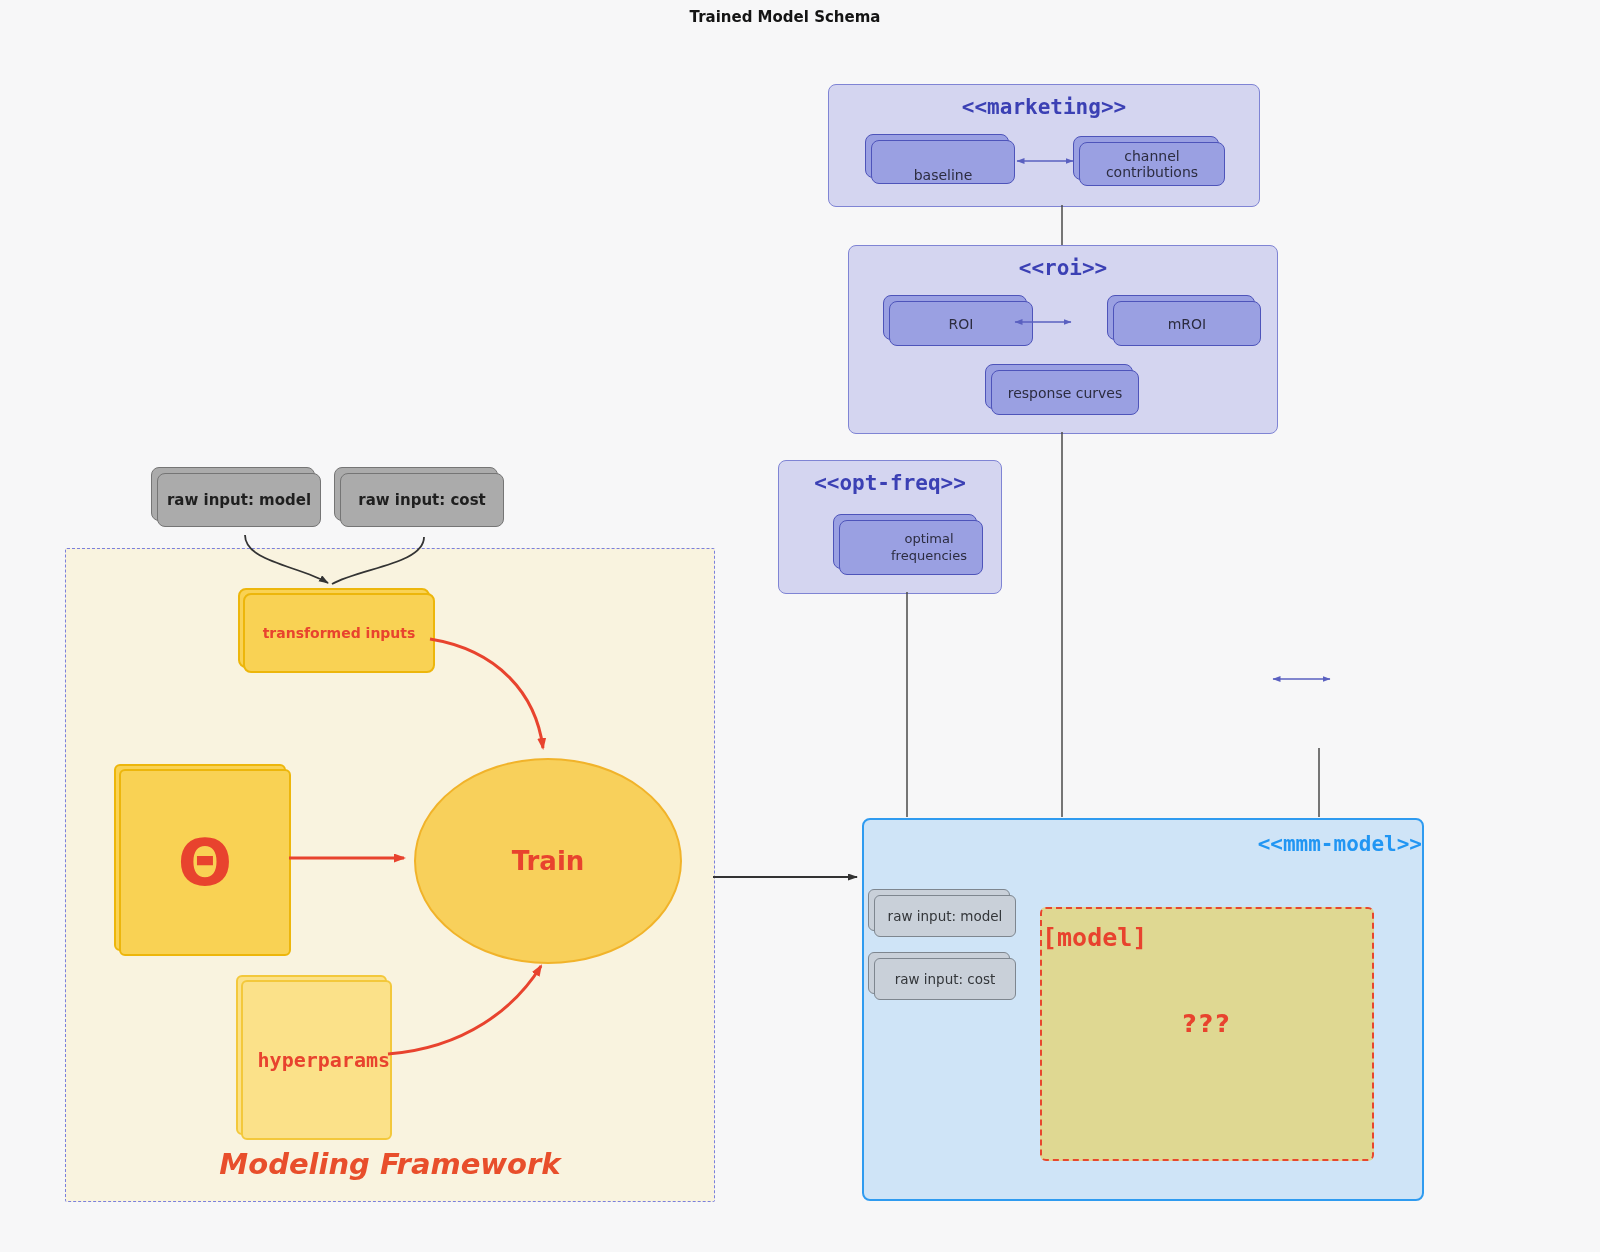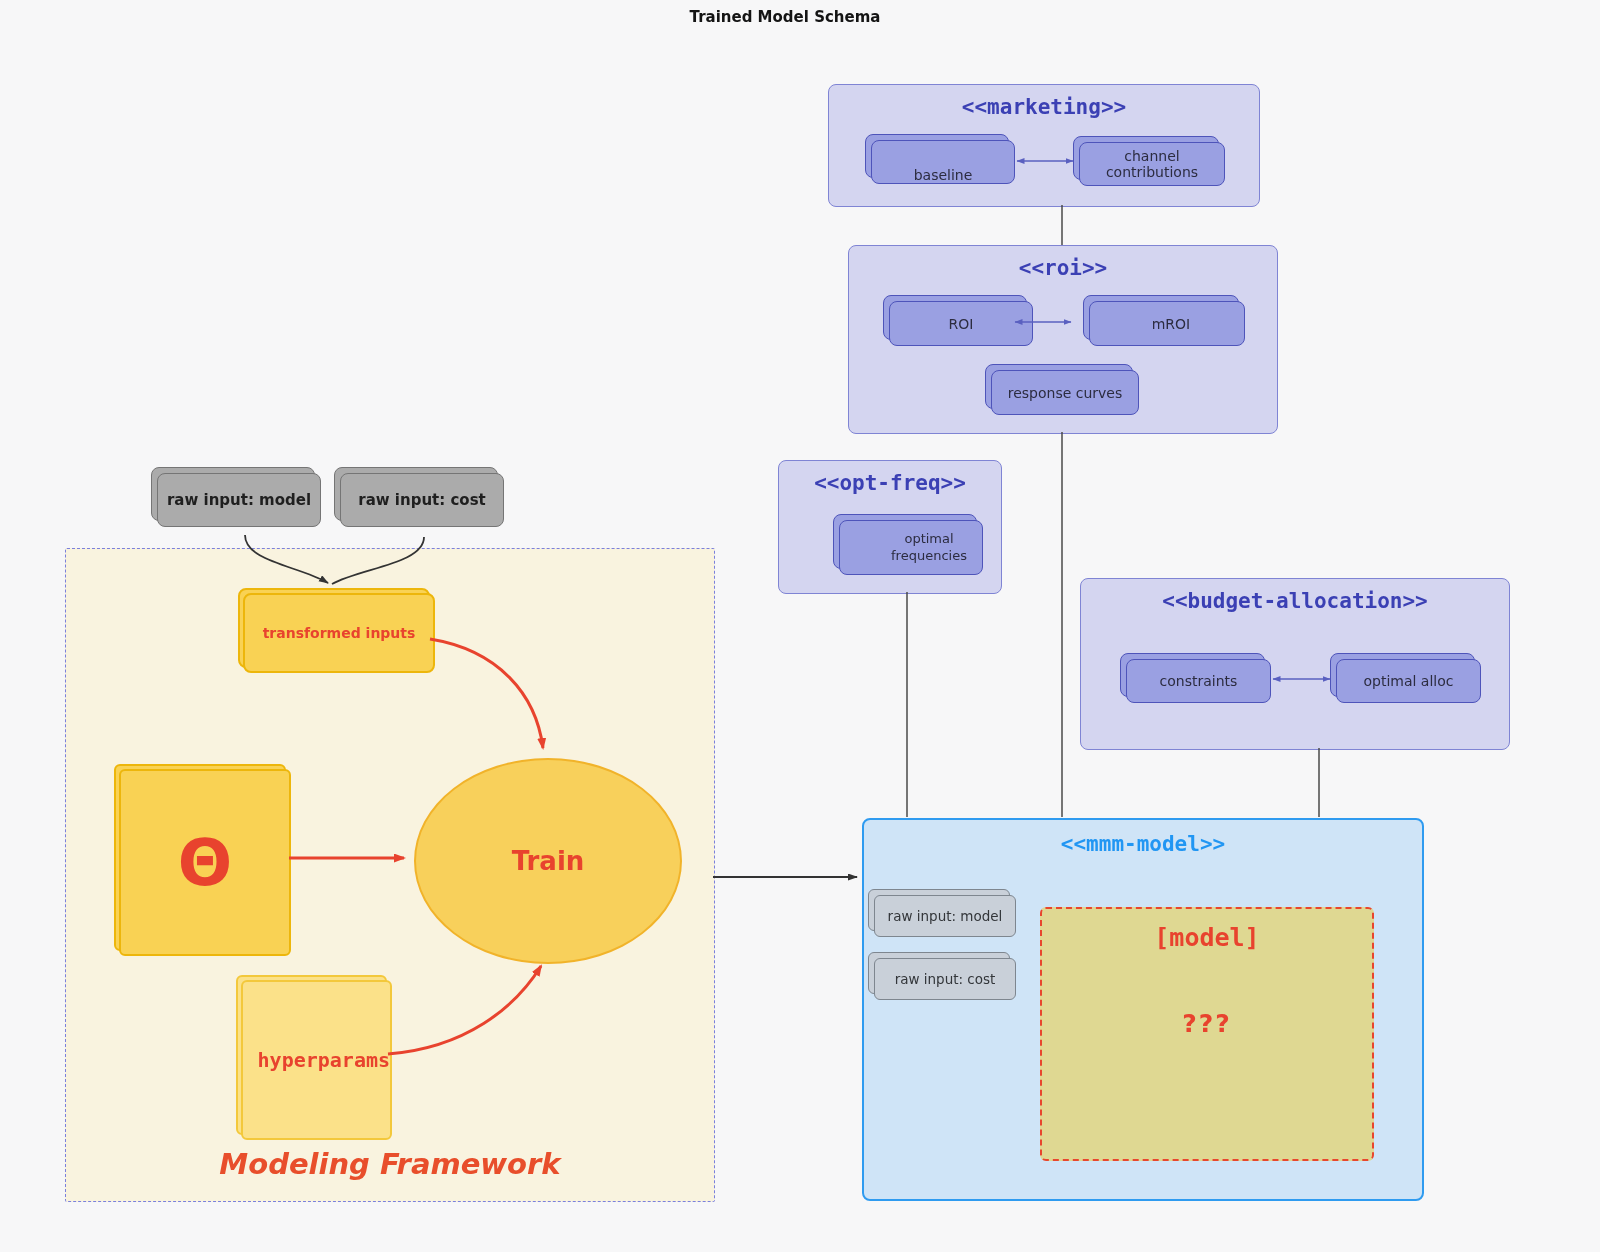--- a/index.html
+++ b/index.html
@@ -16,26 +16,26 @@
 
   
   .node{position:absolute;display:flex;align-items:center;justify-content:center;text-align:center;}
   .stack::before{content:"";position:absolute;left:-7px;top:-7px;width:100%;height:100%;
     background:inherit;border:inherit;border-radius:inherit;z-index:-1;}
   .pnode{background:#9aa0e2;border:1.5px solid #4e54ba;border-radius:8px;
     font-size:14px;color:#2c2c40;}
 
   
   .mmm{position:absolute;background:#cfe4f7;border:2px solid #2f9bf0;border-radius:8px;z-index:1;}
-  .mmm .mtitle{position:absolute;top:12px;left:0;width:100%;text-align:center;
+  .mmm .mtitle{position:absolute;top:12px;left:0;width:100%;text-align:right;
     font-family:"DejaVu Sans Mono","Liberation Mono",monospace;font-weight:bold;
     font-size:21px;color:#2196f3;}
   .gnode-blue{background:#c9d0d9;border:1.5px solid #7e868f;border-radius:6px;font-size:13.5px;color:#33363a;}
   .model-dash{position:absolute;background:#dfd892;border:2.5px dashed #e8462e;border-radius:6px;}
-  .model-label{position:absolute;top:14px;left:0;width:100%;text-align:center;
+  .model-label{position:absolute;top:14px;left:0;width:100%;
     font-family:"DejaVu Sans Mono","Liberation Mono",monospace;font-weight:bold;font-size:25px;color:#e8432e;}
   .model-q{position:absolute;top:100px;left:0;width:100%;text-align:center;
     font-weight:bold;font-size:25px;color:#e8432e;letter-spacing:2px;}
 
   
   .framework{position:absolute;background:#f9f3df;border:1.5px dashed #7a80dd;border-radius:2px;z-index:1;}
   .fw-label{position:absolute;left:0;width:100%;text-align:center;
     font-weight:bold;font-size:29px;color:#e84e2b;font-style:italic;}
   .ynode{background:#f9d254;border:2px solid #edb60b;border-radius:8px;}
   .ynode-light{background:#fbe189;border:2px solid #f3c83b;border-radius:8px;}
@@ -64,44 +64,35 @@
     <div class="node pnode stack" style="left:250px;top:57px;width:144px;height:42px;align-items:center;">
       <span>channel contributions</span>
     </div>
   </div>
 
   <div class="pbox" style="left:828px;top:245px;width:428px;height:187px;margin-left:20px;">
     <div class="ptitle">&lt;&lt;roi&gt;&gt;</div>
     <div class="node pnode stack" style="left:40px;top:55px;width:142px;height:43px;">
       <span>ROI</span>
     </div>
-    <div class="node pnode stack" style="left:240px;top:55px;width:146px;height:43px;padding-left:8px;">
+    <div class="node pnode stack" style="left:264px;top:55px;width:146px;height:43px;">
       <span>mROI</span>
     </div>
     <div class="node pnode stack" style="left:142px;top:124px;width:146px;height:43px;">
       <span>response curves</span>
     </div>
   </div>
 
   <div class="pbox" style="left:778px;top:460px;width:222px;height:132px;">
     <div class="ptitle">&lt;&lt;opt-freq&gt;&gt;</div>
     <div class="node pnode stack" style="left:60px;top:59px;width:106px;height:53px;font-size:13px;line-height:1.3;padding-left:36px;">
       <span>optimal frequencies</span>
     </div>
   </div>
 
-  <div class="pbox" style="left:1080px;top:578px;width:428px;height:170px;">
-    <div class="ptitle">&lt;&lt;budget-allocation&gt;&gt;</div>
-    <div class="node pnode stack" style="left:45px;top:80px;width:143px;height:42px;">
-      <span>constraints</span>
-    </div>
-    <div class="node pnode stack" style="left:255px;top:80px;width:143px;height:42px;">
-      <span>optimal alloc</span>
-    </div>
-  </div>
 
   <div class="mmm" style="left:862px;top:818px;width:558px;height:379px;">
     <div class="mtitle">&lt;&lt;mmm-model&gt;&gt;</div>
     <div class="node gnode-blue stack" style="left:10px;top:75px;width:140px;height:40px;">
       <span>raw input: model</span>
     </div>
     <div class="node gnode-blue stack" style="left:10px;top:138px;width:140px;height:40px;">
       <span>raw input: cost</span>
     </div>
     <div class="model-dash" style="left:176px;top:87px;width:330px;height:250px;">

